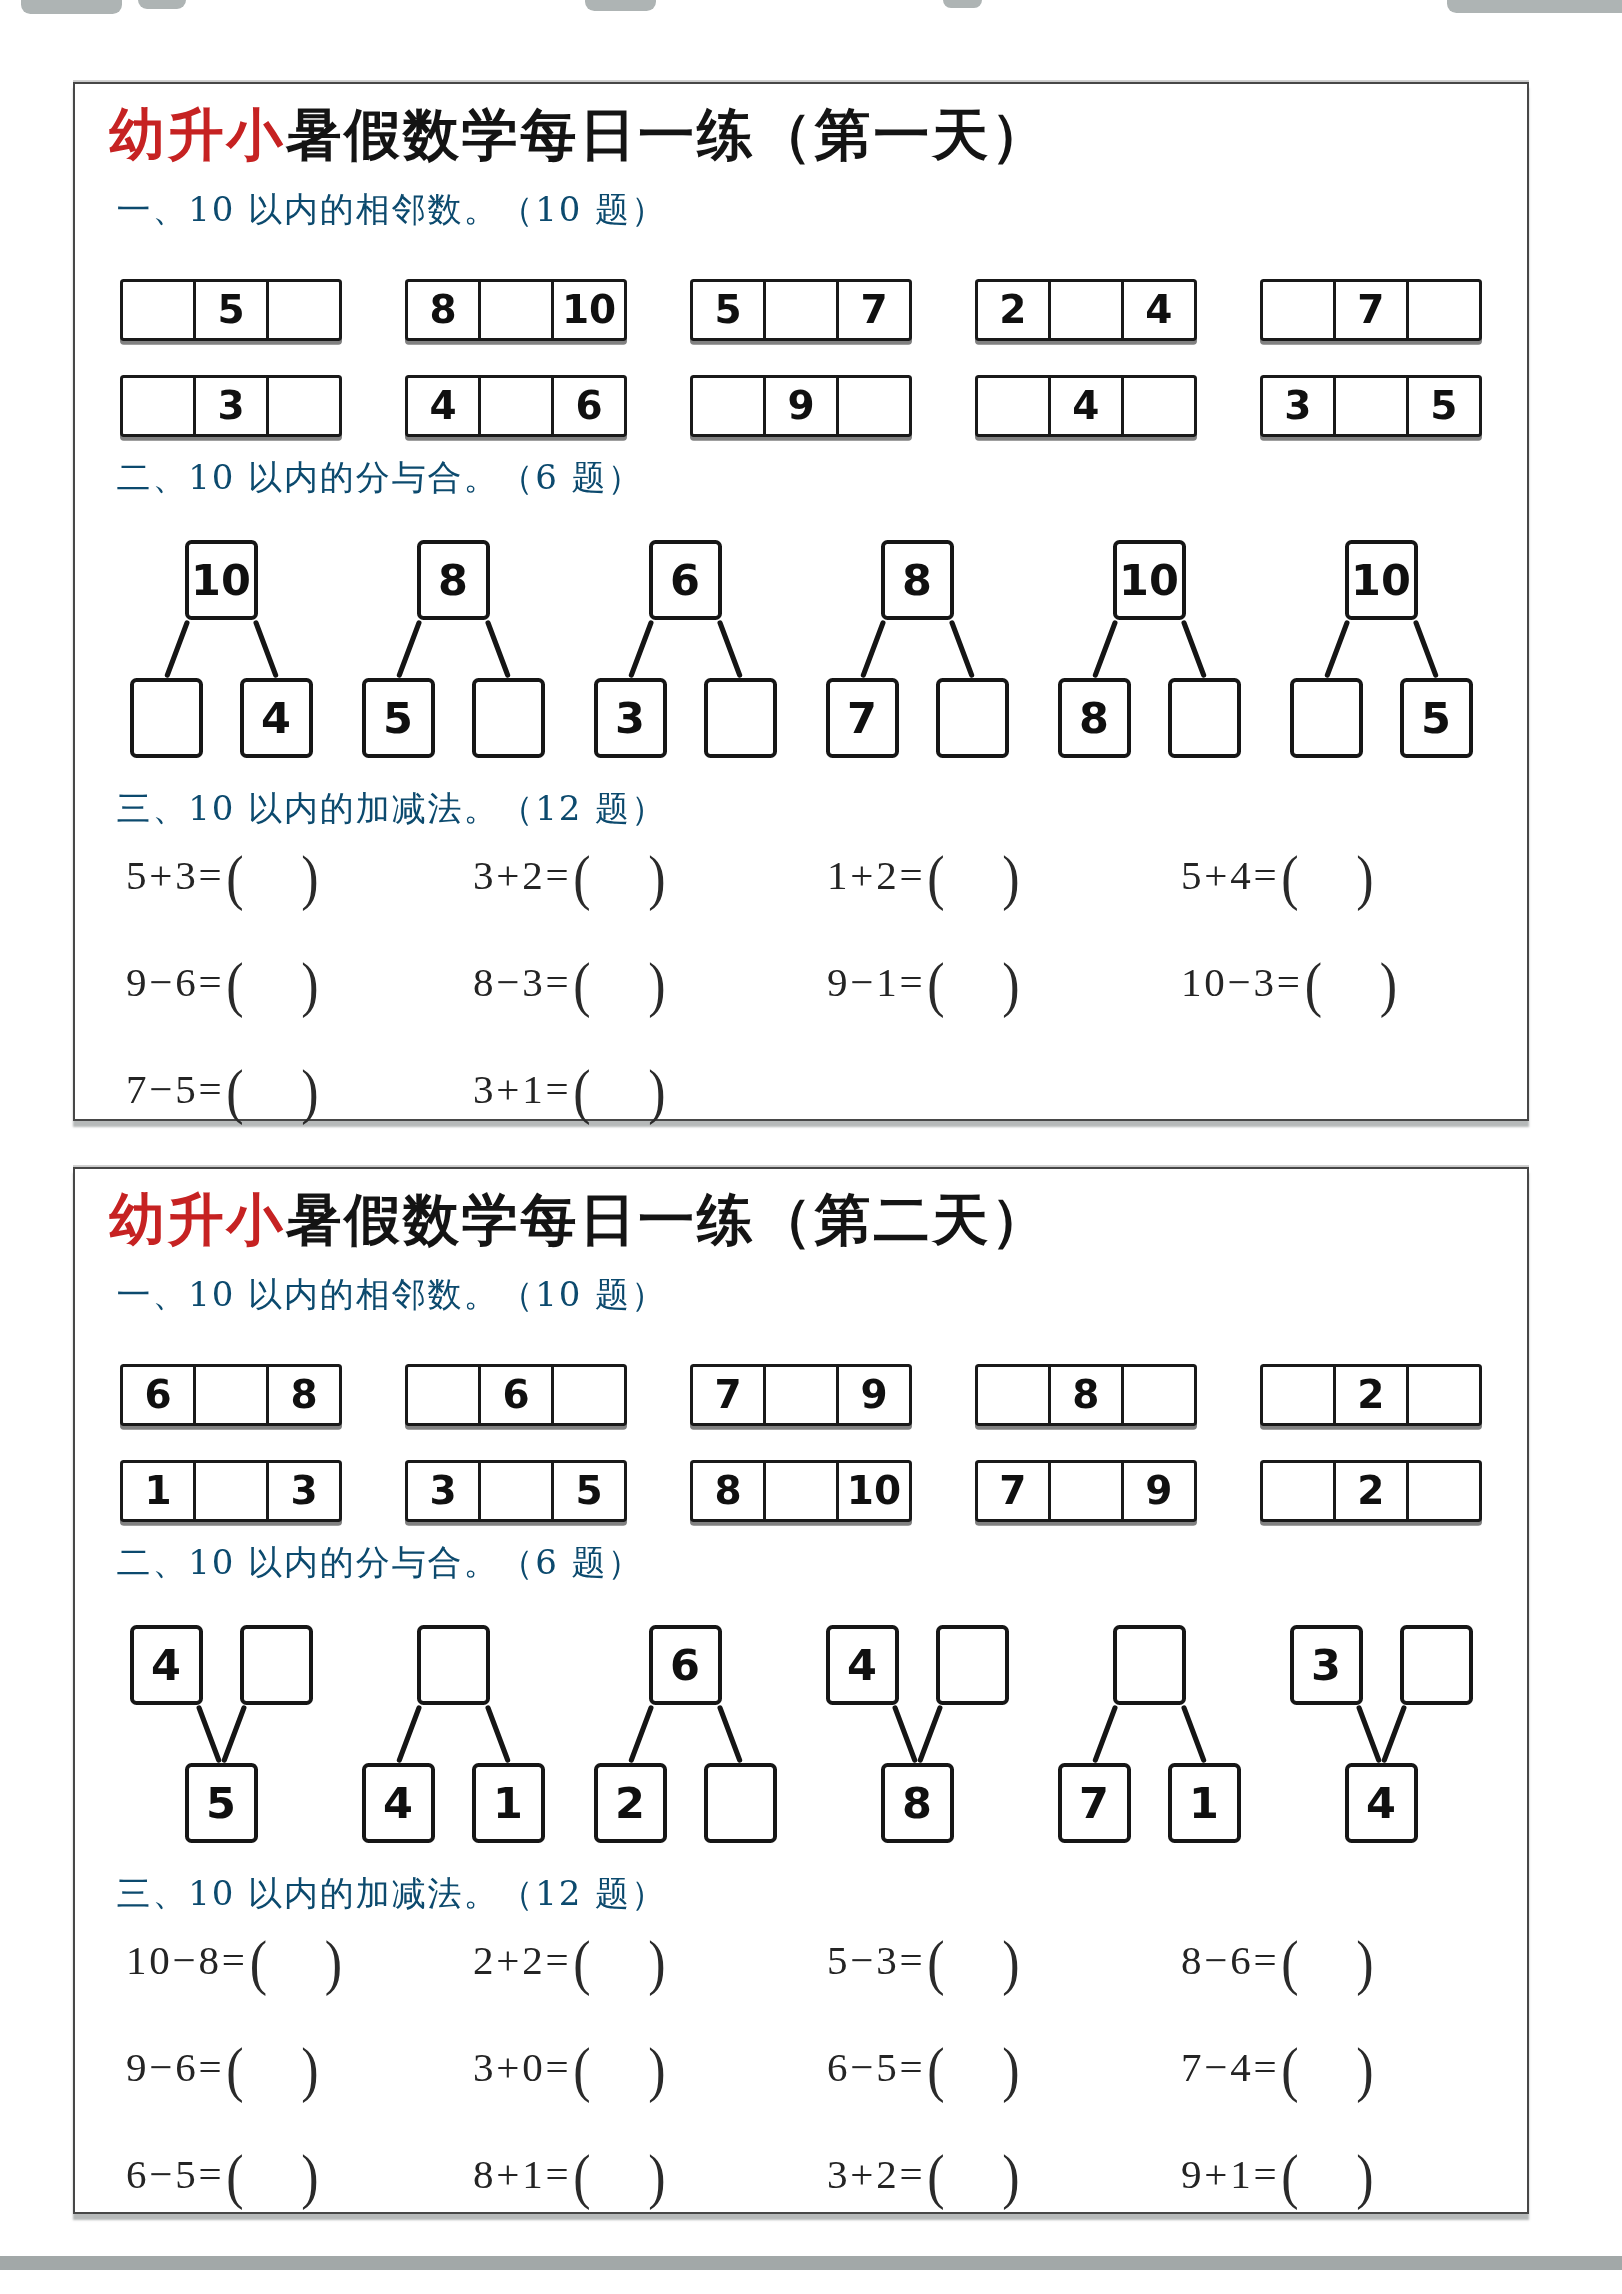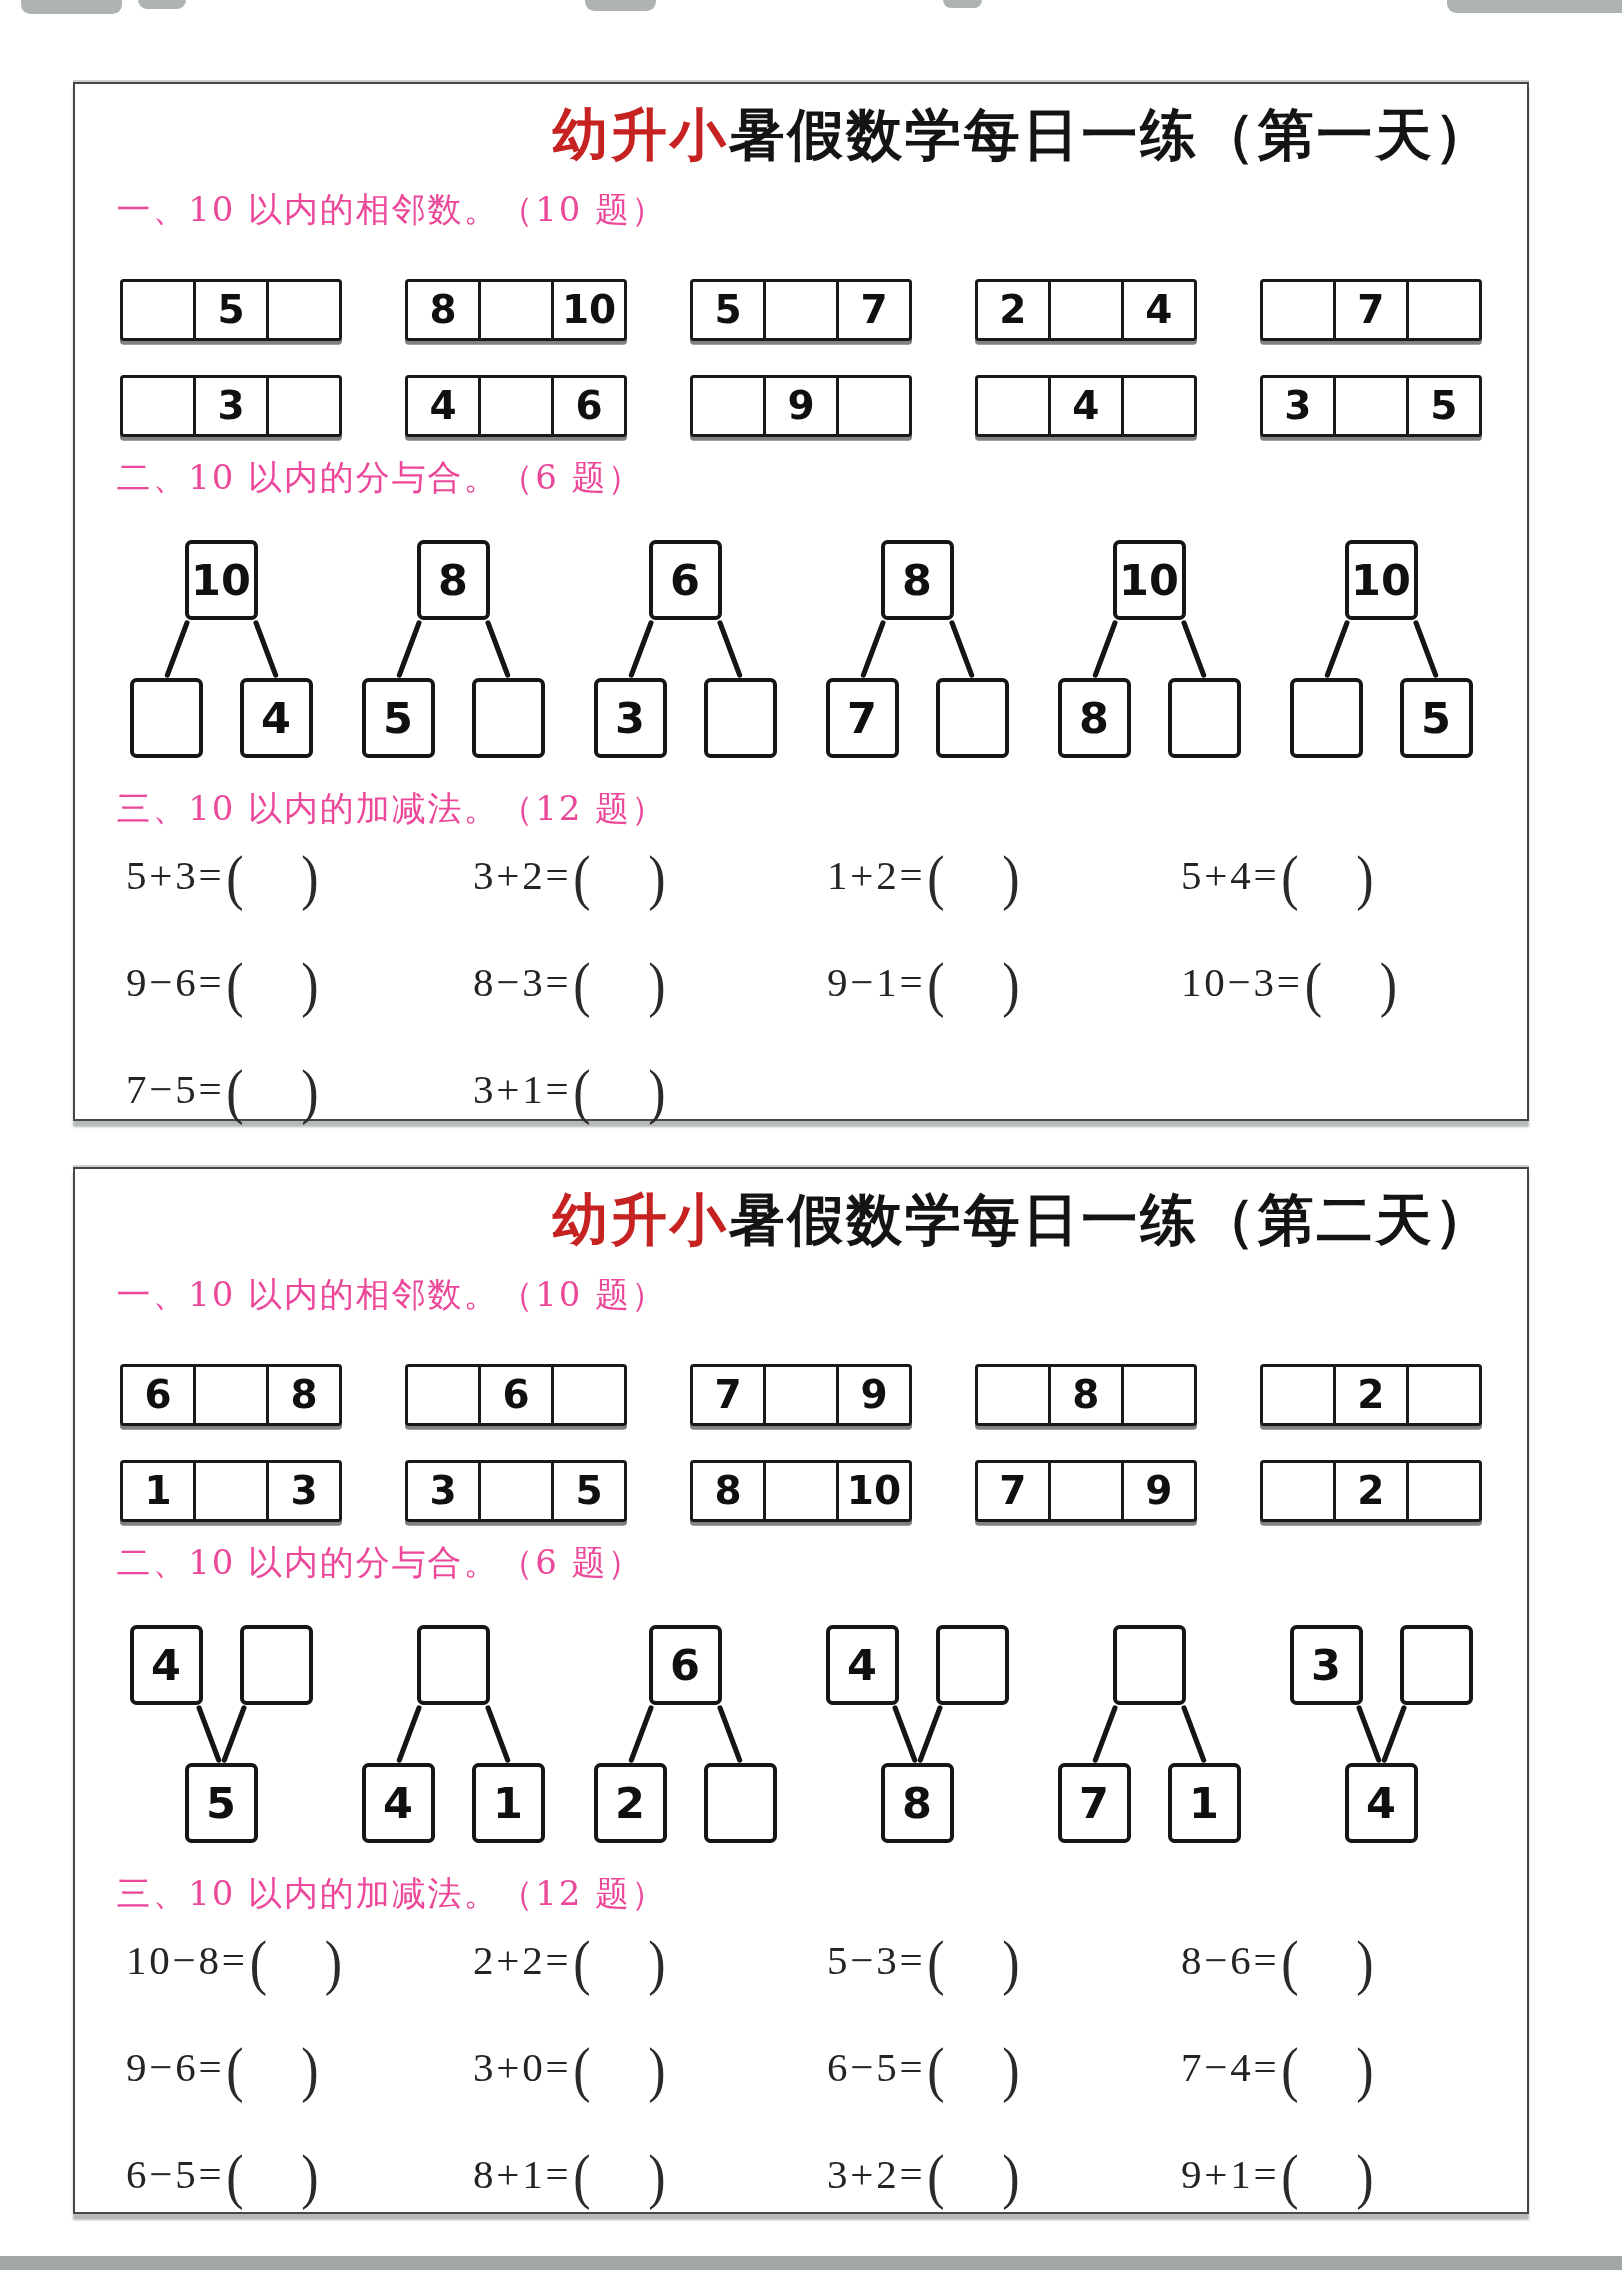--- a/index.html
+++ b/index.html
@@ -15,29 +15,29 @@
   .panel{
     position:absolute;left:73px;width:1456px;box-sizing:border-box;
     background:#ffffff;border:2.8px solid #474747;
     box-shadow:0 5.6px 1.9px rgba(110,115,115,.5), 0 -1.9px 0 rgba(130,130,130,.4);
     padding:9.3px 34px 18.6px 34px;
   }
   #panel-day1{top:82px;height:1039px;}
   #panel-day2{top:1167px;height:1047px;}
 
   .panel-title{
-    margin:5.6px 0 0 0;text-align:right;
+    margin:5.6px 0 0 0;text-align:left;
     font-family:"DejaVu Serif",serif;font-weight:bold;
     font-size:56px;line-height:1.25;letter-spacing:2.8px;color:#141414;
   }
   .title-red{color:#c62222;}
 
   .sec-heading{
     margin:18.6px 0 0 7.5px;font-family:"DejaVu Serif",serif;font-weight:400;
-    font-size:34px;line-height:1.3;letter-spacing:1.9px;color:#ec4899;
+    font-size:34px;line-height:1.3;letter-spacing:1.9px;color:#0c4a6e;
   }
   .sec-heading.first{margin-top:18.6px;}
   .sec-heading.third{margin-top:28px;}
 
   
   .nrow{display:flex;justify-content:space-between;padding:0 11.2px;}
   .nrow.r1{margin-top:47px;}
   .nrow.r2{margin-top:34px;}
   .nbox{
     display:flex;width:222px;height:62px;box-sizing:border-box;

